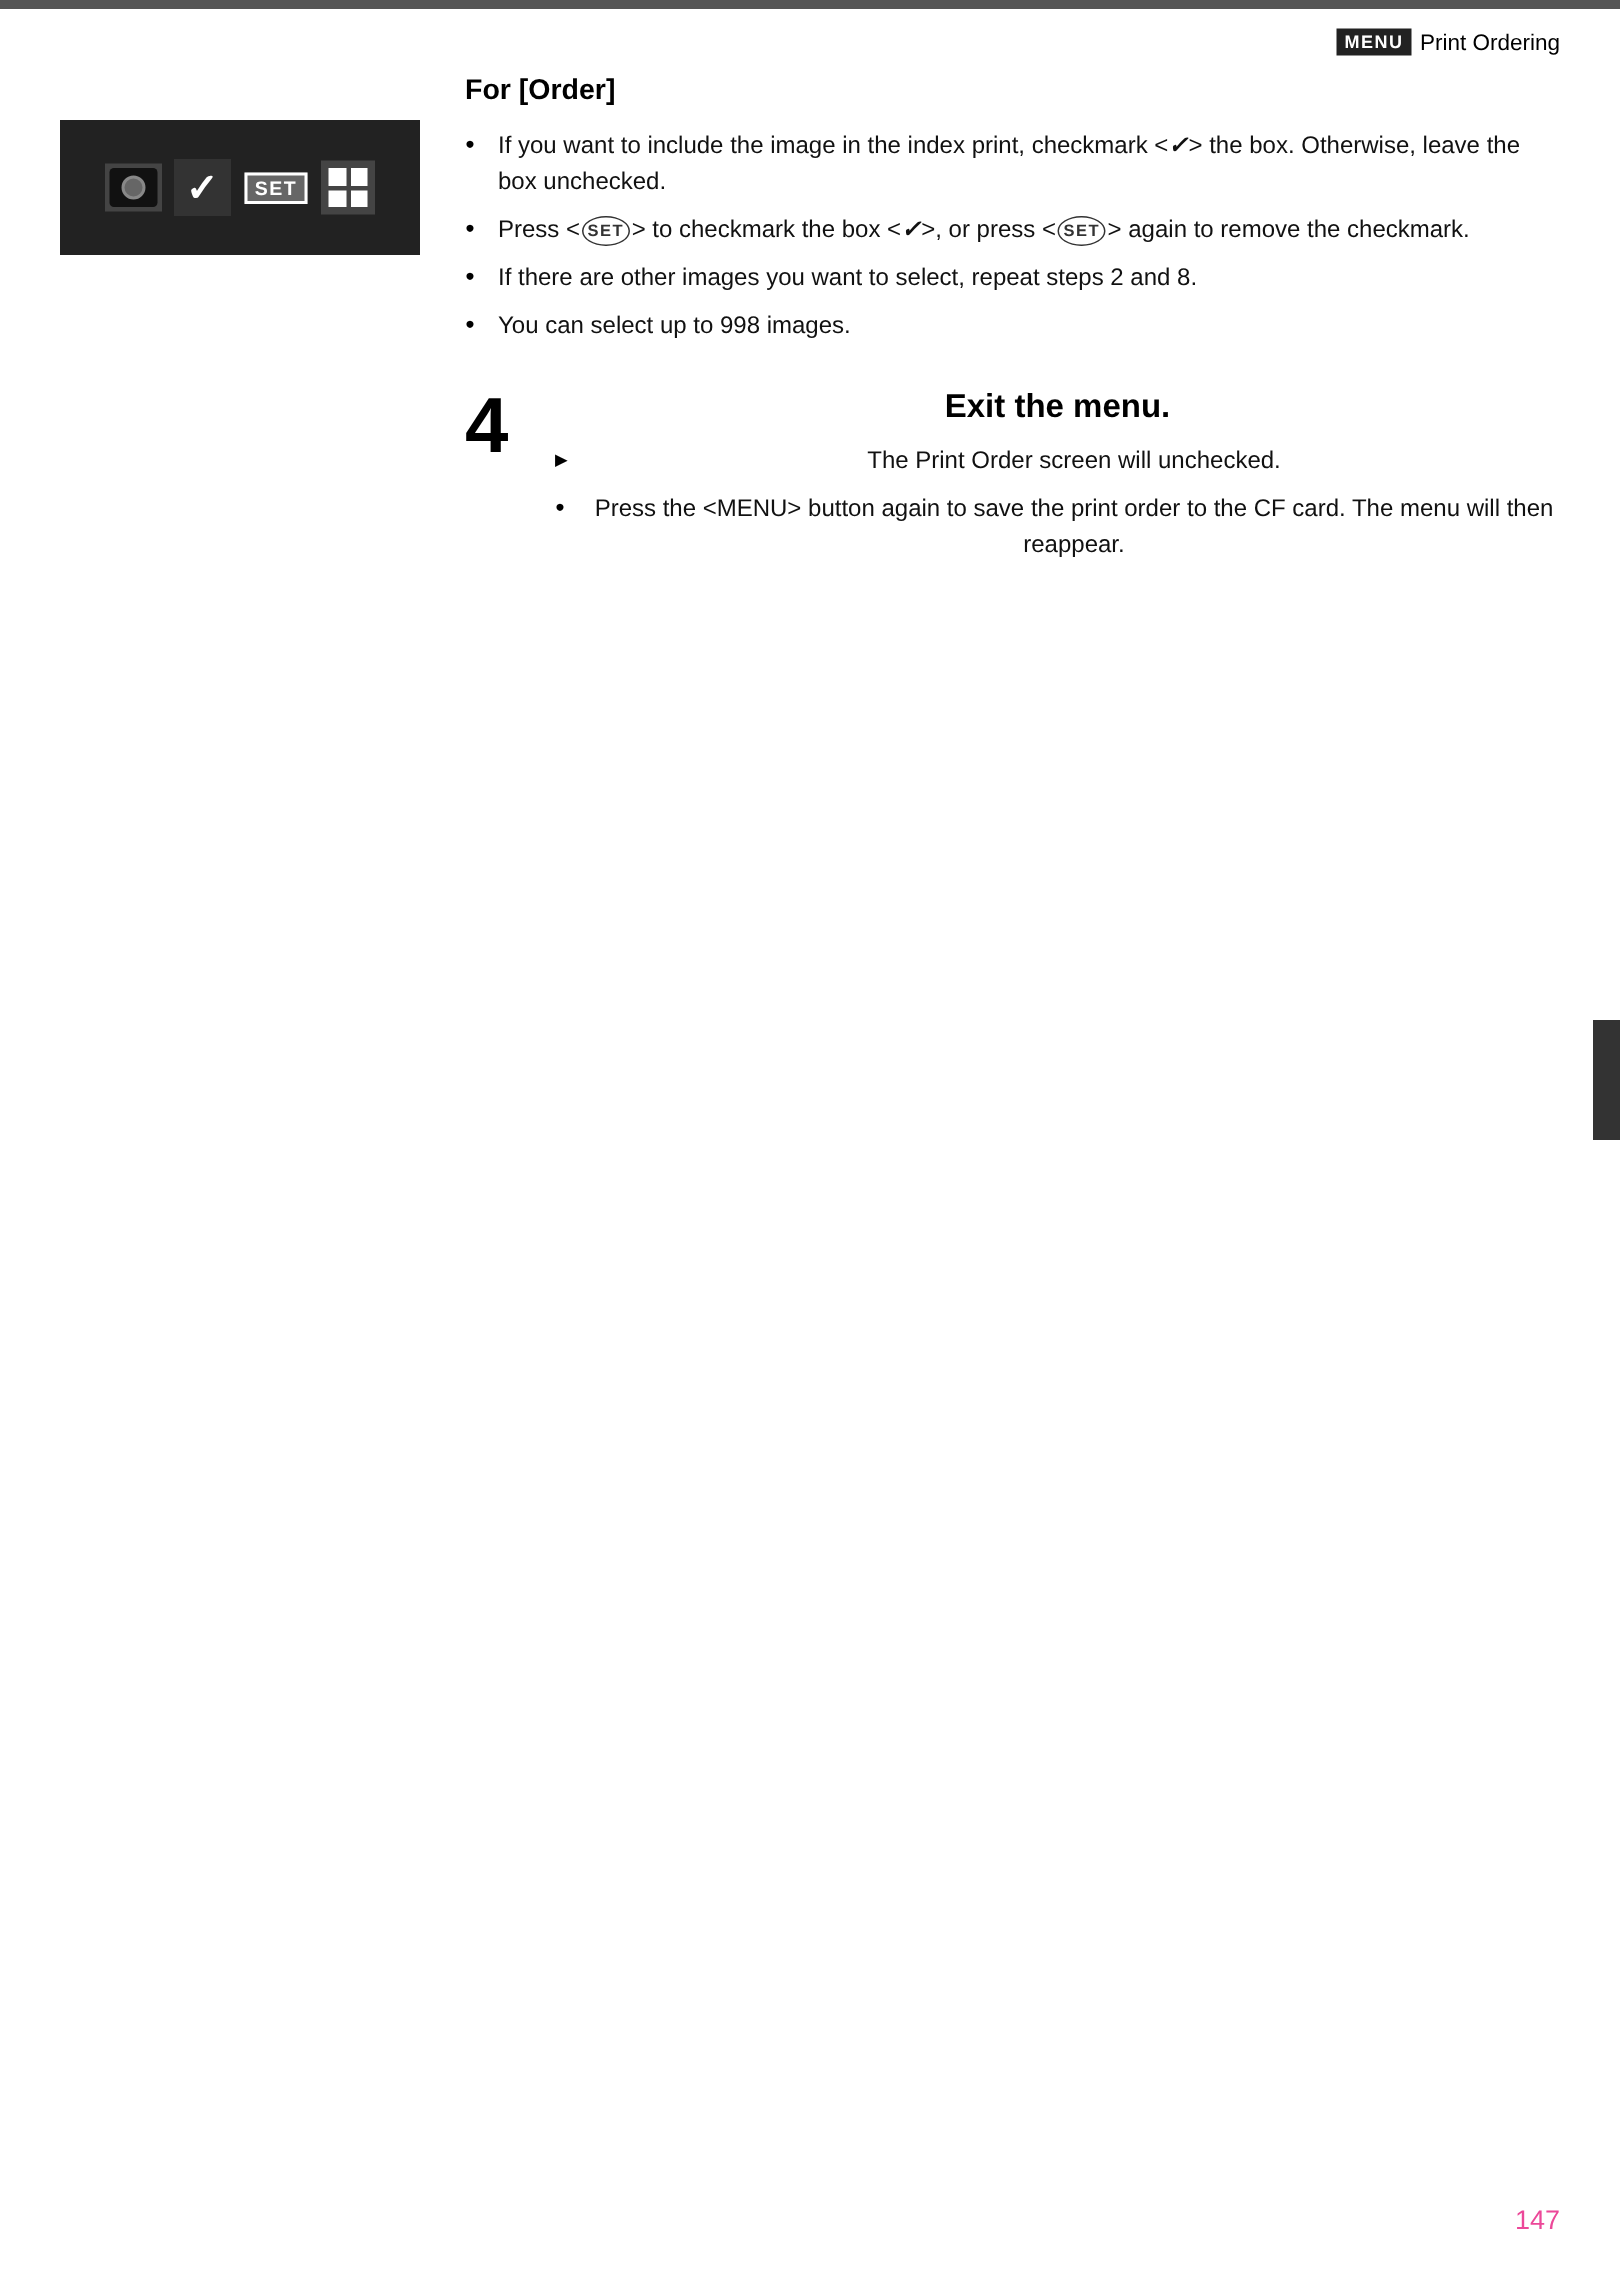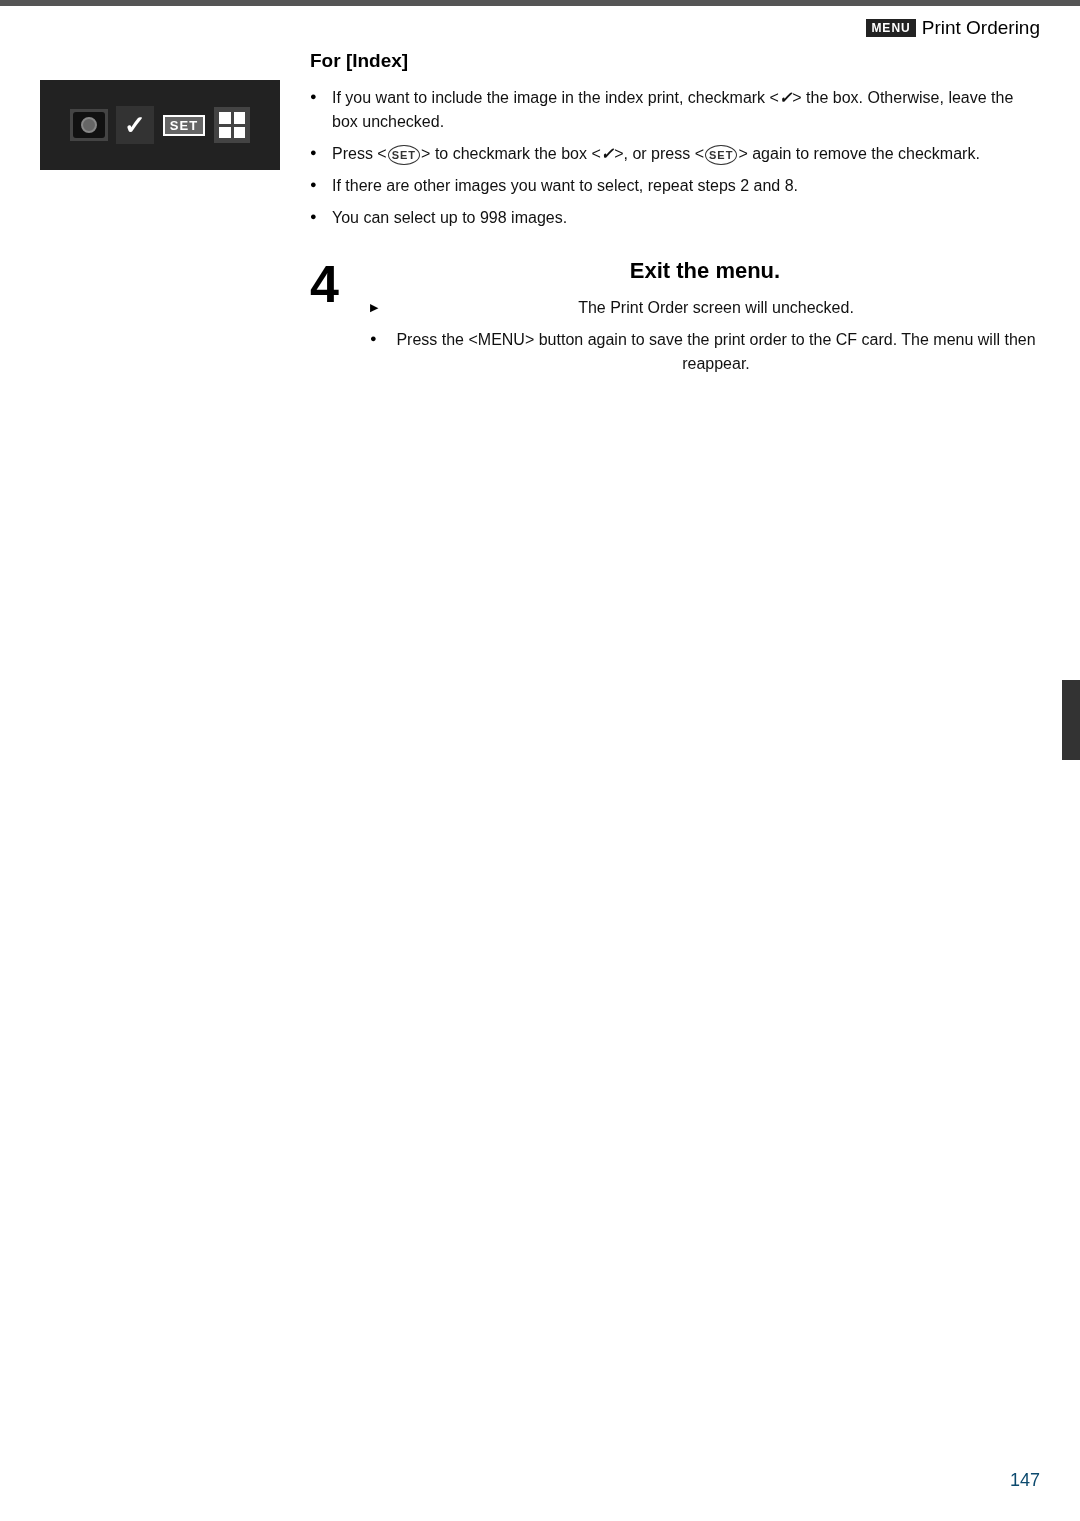--- a/index.html
+++ b/index.html
@@ -45,21 +45,21 @@
       align-items: center;
       background: #222222;
       color: #ffffff;
       font-size: 12px;
       font-weight: bold;
       padding: 2px 5px;
       letter-spacing: 1px;
     }
 
     .header-text {
-      font-size: 19px;
+      font-size: 15px;
       color: #000000;
     }
 
     
     .right-bookmark {
       position: absolute;
       right: 0;
       top: 680px;
       width: 18px;
       height: 80px;
@@ -241,21 +241,21 @@
       margin-bottom: 12px;
       color: #000000;
     }
 
     
     .page-number {
       position: absolute;
       bottom: 30px;
       right: 40px;
       font-size: 18px;
-      color: #0c4a6e;
+      color: #ec4899;
       text-align: center;
     }
 
     
     .set-btn {
       display: inline-flex;
       align-items: center;
       justify-content: center;
       border: 2px solid #ffffff;
       background: #666;
@@ -326,21 +326,21 @@
           <span></span>
           <span></span>
           <span></span>
       </div>
     </div>
   </div>
 
   <div class="right-panel">
 
     <div>
-      <h2 class="section-heading">For [Index]</h2>
+      <h2 class="section-heading">For [Order]</h2>
 
       <ul class="bullet-list">
         <li>
           <span>If you want to include the image in the index print, checkmark &lt;<span class="checkmark-sym">✓</span>&gt; the box. Otherwise, leave the box unchecked.</span>
         </li>
         <li>
           <span>Press &lt;<span class="inline-set">SET</span>&gt; to checkmark the box &lt;<span class="checkmark-sym">✓</span>&gt;, or press &lt;<span class="inline-set">SET</span>&gt; again to remove the checkmark.</span>
         </li>
         <li>
           <span>If there are other images you want to select, repeat steps 2 and 8.</span>

